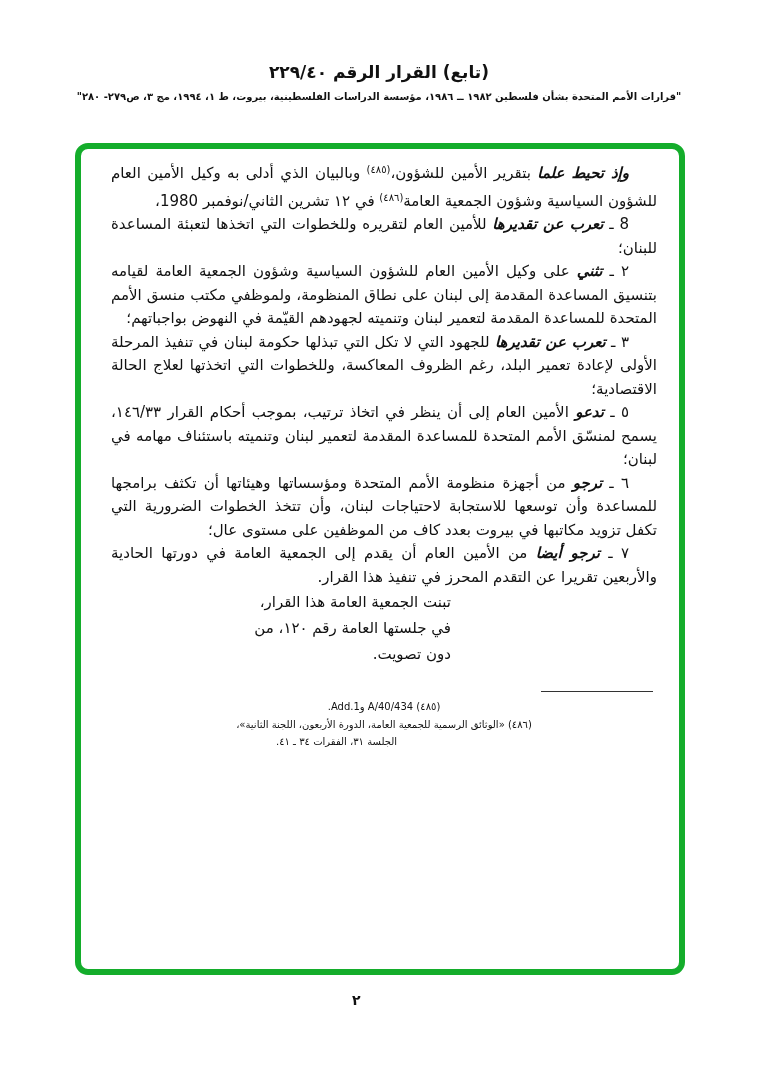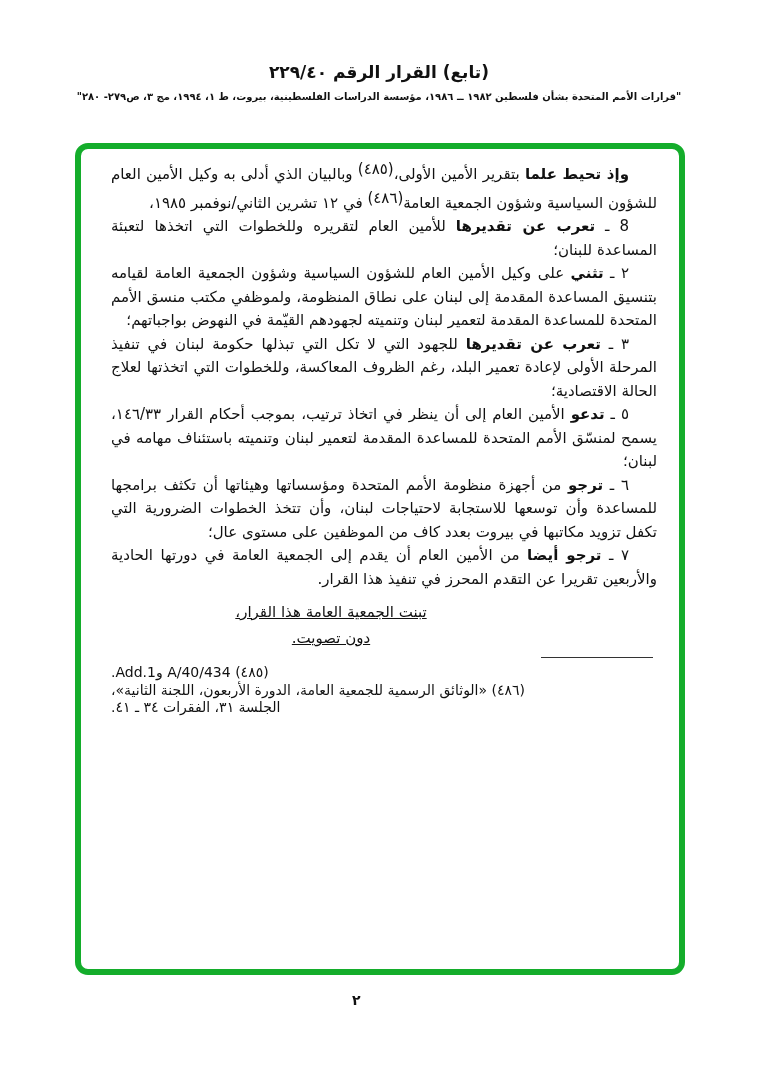--- a/index.html
+++ b/index.html
@@ -30,37 +30,36 @@
     background: #fff;
   }
 
   .body-par {
     margin: 0;
     font-size: 15px;
     line-height: 23.5px;
     text-align: justify;
     text-indent: 28px;
   }
-  .b { font-weight: bold; }
-  .fnref { font-size: 15px; vertical-align: 5px; letter-spacing: -0.5px; }
+  .b { font-weight: bold; font-style: italic; }
+  .fnref { font-size: 10px; vertical-align: 5px; letter-spacing: -0.5px; }
 
   
   .adoption {
     width: 240px;
-    margin: 8px 96px 0 auto;  
+    margin: 0 96px 0 auto;  
     margin-right: auto;
     margin-left: 100px;
-    text-align: center;
+    text-align: right;
     font-size: 15px;
     line-height: 26px;
-    text-decoration: underline;
   }
 
   
-  .footnotes { margin-top: 6px; font-size: 14px; line-height: 17.5px; text-align: left; }
+  .footnotes { margin-top: 24px; font-size: 10px; line-height: 17.5px; text-align: center; }
   .fn-divider { width: 112px; height: 1px; background: #333; margin: 0 4px 6px auto; }
   .fn-line { margin: 0; }
   .fn-indent { padding-right: 95px; }
 
   
   .page-number {
     position: absolute;
     left: 352px; top: 992px;
     font-size: 14px; font-weight: bold;
   }
@@ -70,37 +69,38 @@
 
 <div class="page">
 
   <div class="header">
     <div class="doc-title">(تابع) القرار الرقم ٢٢٩/٤٠</div>
     <div class="doc-source">"قرارات الأمم المتحدة بشأن فلسطين ١٩٨٢ ــ ١٩٨٦، مؤسسة الدراسات الفلسطينية، بيروت، ط ١، ١٩٩٤، مج ٣، ص٢٧٩- ٢٨٠"</div>
   </div>
 
   <div class="frame" style="border-color: rgb(20, 173, 43);">
 
-    <p class="body-par"><span class="b">وإذ تحيط علما</span><span> بتقرير الأمين الأولى،</span><span class="fnref">(٤٨٥)</span><span> وبالبيان الذي أدلى به وكيل الأمين العام للشؤون السياسية وشؤون الجمعية العامة</span><span class="fnref">(٤٨٦)</span><span> في ١٢ تشرين الثاني/نوفمبر ١٩٨٥،</span></p>
+    <p class="body-par"><span class="b">وإذ تحيط علما</span><span> بتقرير الأمين للشؤون،</span><span class="fnref">(٤٨٥)</span><span> وبالبيان الذي أدلى به وكيل الأمين العام للشؤون السياسية وشؤون الجمعية العامة</span><span class="fnref">(٤٨٦)</span><span> في ١٢ تشرين الثاني/نوفمبر 1980،</span></p>
 
     <p class="body-par"><span>8 ـ </span><span class="b">تعرب عن تقديرها</span><span> للأمين العام لتقريره وللخطوات التي اتخذها لتعبئة المساعدة للبنان؛</span></p>
 
     <p class="body-par"><span>٢ ـ </span><span class="b">تثني</span><span> على وكيل الأمين العام للشؤون السياسية وشؤون الجمعية العامة لقيامه بتنسيق المساعدة المقدمة إلى لبنان على نطاق المنظومة، ولموظفي مكتب منسق الأمم المتحدة للمساعدة المقدمة لتعمير لبنان وتنميته لجهودهم القيّمة في النهوض بواجباتهم؛</span></p>
 
     <p class="body-par"><span>٣ ـ </span><span class="b">تعرب عن تقديرها</span><span> للجهود التي لا تكل التي تبذلها حكومة لبنان في تنفيذ المرحلة الأولى لإعادة تعمير البلد، رغم الظروف المعاكسة، وللخطوات التي اتخذتها لعلاج الحالة الاقتصادية؛</span></p>
 
 
     <p class="body-par"><span>٥ ـ </span><span class="b">تدعو</span><span> الأمين العام إلى أن ينظر في اتخاذ ترتيب، بموجب أحكام القرار ١٤٦/٣٣، يسمح لمنسّق الأمم المتحدة للمساعدة المقدمة لتعمير لبنان وتنميته باستئناف مهامه في لبنان؛</span></p>
 
     <p class="body-par"><span>٦ ـ </span><span class="b">ترجو</span><span> من أجهزة منظومة الأمم المتحدة ومؤسساتها وهيئاتها أن تكثف برامجها للمساعدة وأن توسعها للاستجابة لاحتياجات لبنان، وأن تتخذ الخطوات الضرورية التي تكفل تزويد مكاتبها في بيروت بعدد كاف من الموظفين على مستوى عال؛</span></p>
 
     <p class="body-par"><span>٧ ـ </span><span class="b">ترجو أيضا</span><span> من الأمين العام أن يقدم إلى الجمعية العامة في دورتها الحادية والأربعين تقريرا عن التقدم المحرز في تنفيذ هذا القرار.</span></p>
 
     <div class="adoption">
       <div>تبنت الجمعية العامة هذا القرار،</div>
+      <div>في جلستها العامة رقم ١٢٠، من</div>
       <div>دون تصويت.</div>
     </div>
 
     <div class="footnotes">
       <div class="fn-divider"></div>
       <p class="fn-line">(٤٨٥) A/40/434 وAdd.1.</p>
       <p class="fn-line">(٤٨٦) «الوثائق الرسمية للجمعية العامة، الدورة الأربعون، اللجنة الثانية»،</p>
       <p class="fn-line fn-indent">الجلسة ٣١، الفقرات ٣٤ ـ ٤١.</p>
     </div>
 

